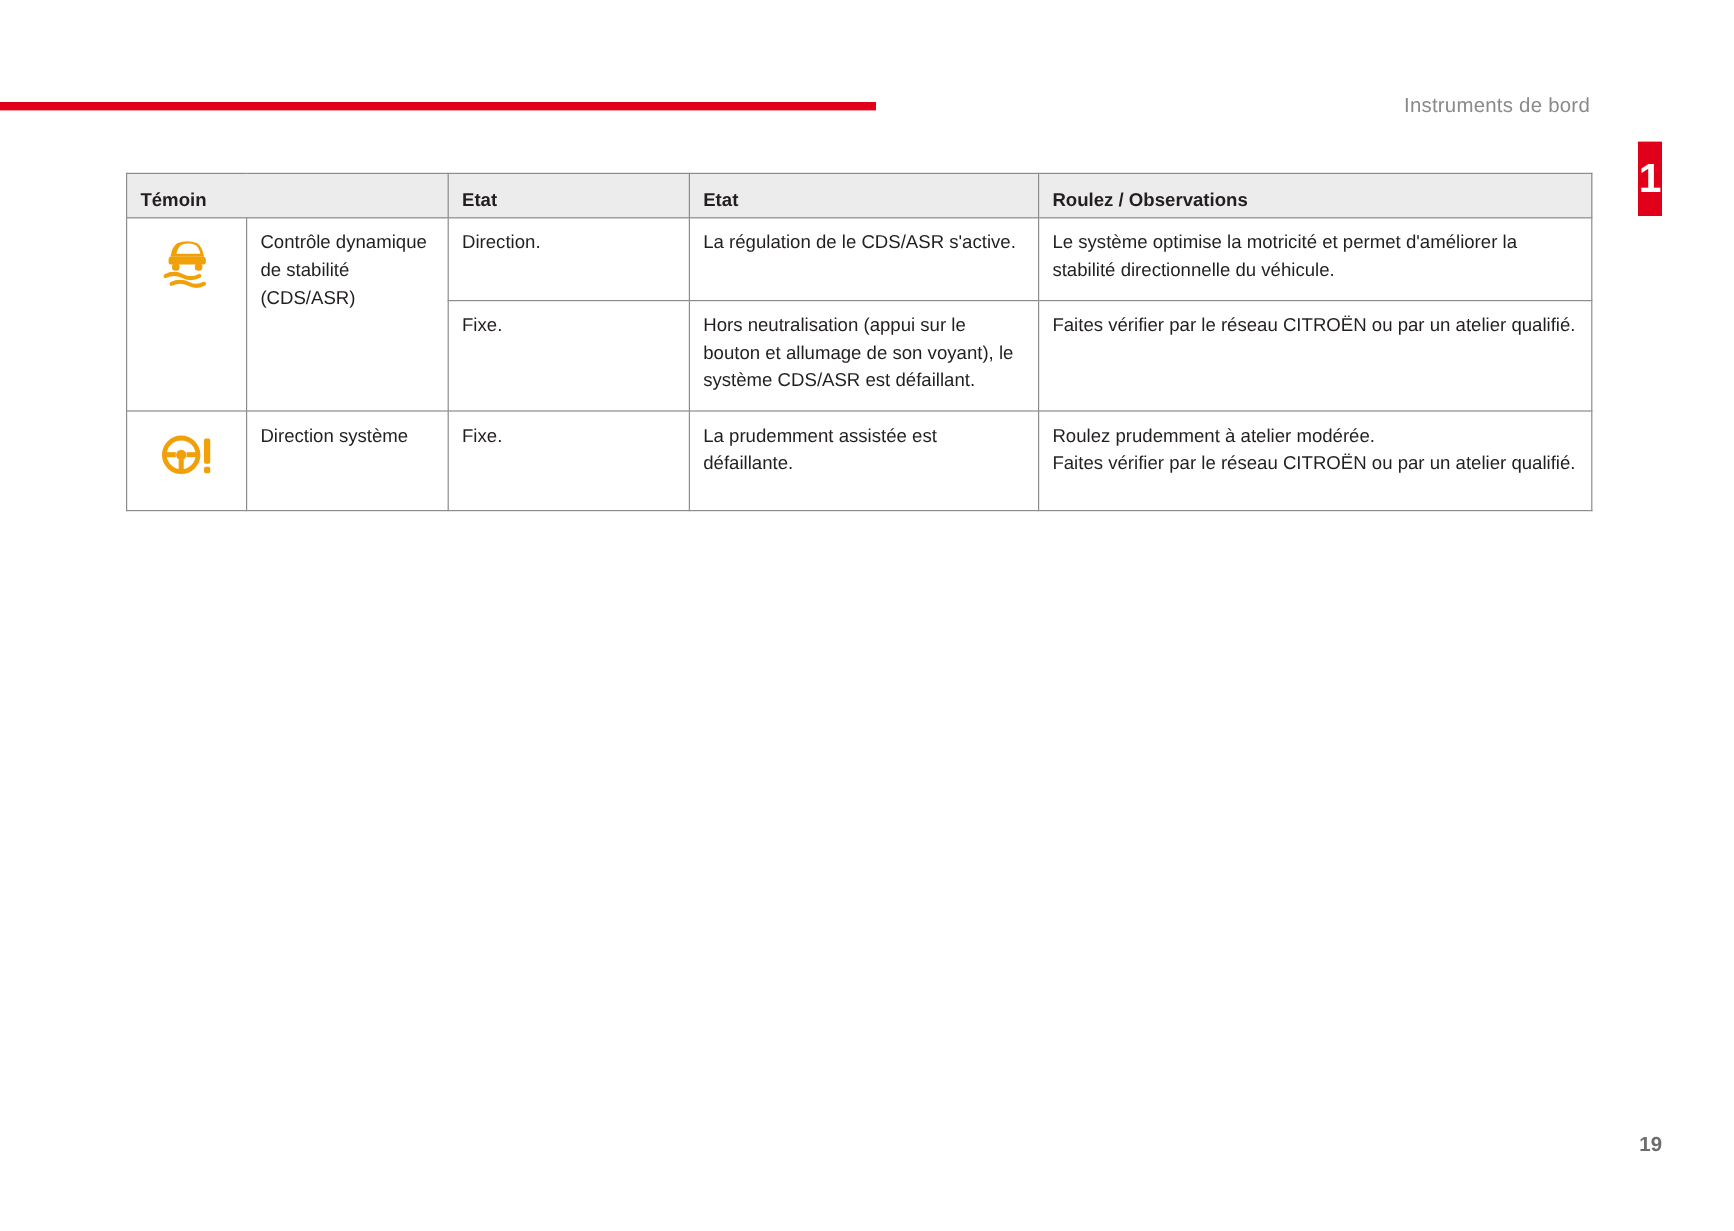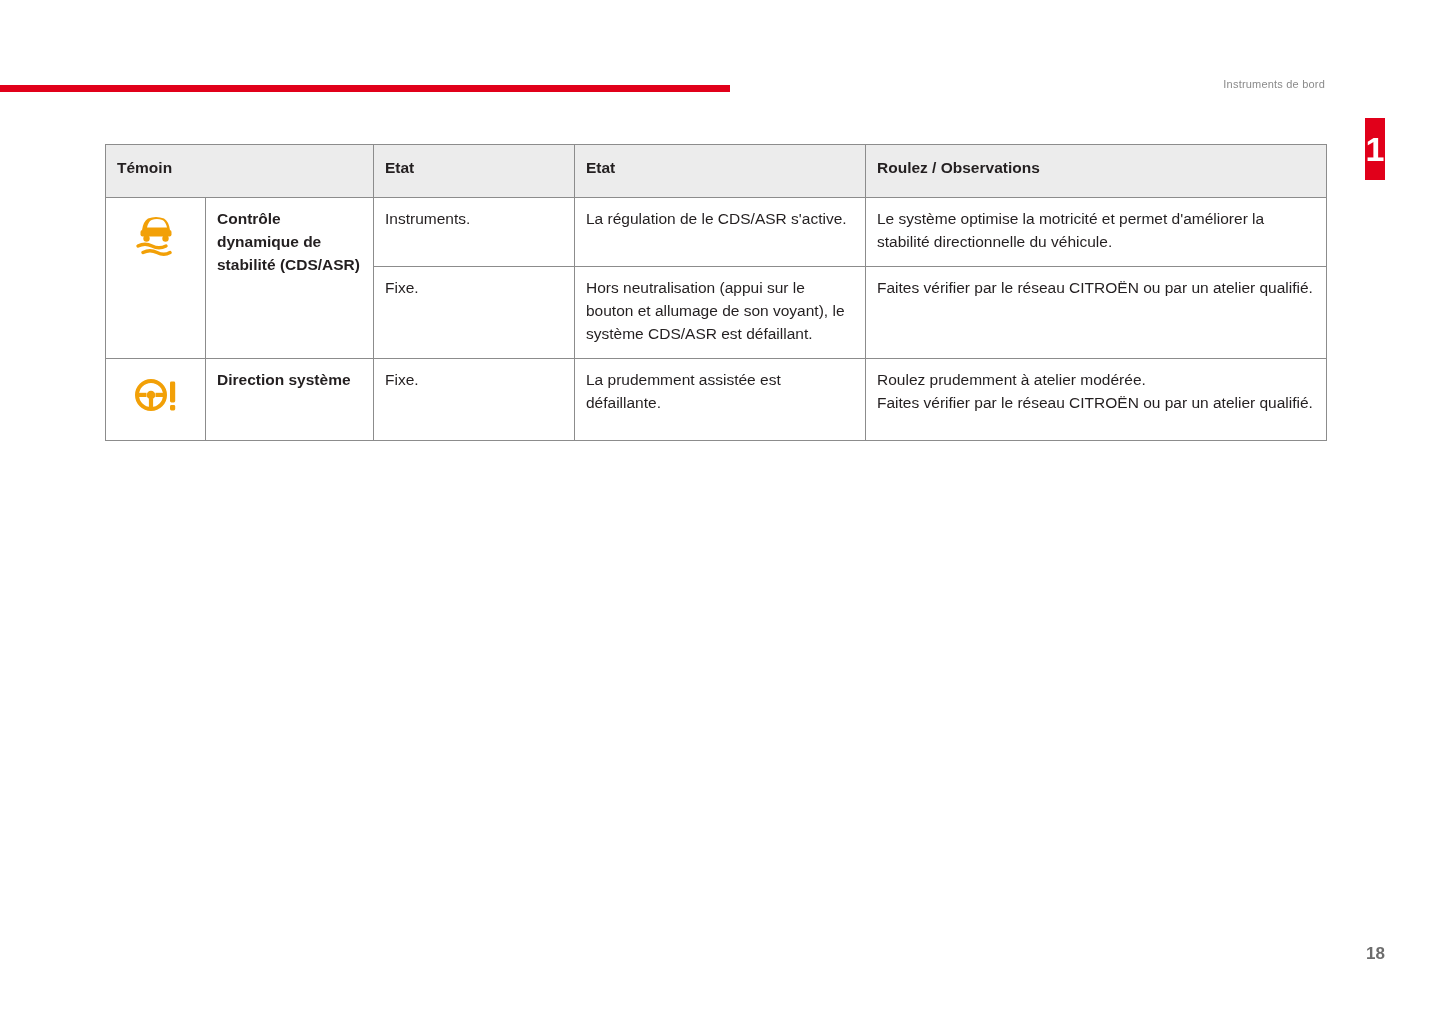--- a/index.html
+++ b/index.html
@@ -22,21 +22,21 @@
     left: 0;
     top: 85px;
     width: 730px;
     height: 7px;
     background: #e1001a;
   }
   .header-title {
     position: absolute;
     right: 120px;
     top: 78px;
-    font-size: 11px;
+    font-size: 17px;
     color: #8a8a8a;
     letter-spacing: 0.2px;
     text-align: right;
     white-space: nowrap;
   }
   .chapter-tab {
     position: absolute;
     right: 60px;
     top: 118px;
     width: 20px;
@@ -69,36 +69,36 @@
     padding: 10px 11px 12px 11px;
     font-size: 15.5px;
     line-height: 1.48;
   }
   table.witness-table thead th {
     background: #ececec;
     font-weight: bold;
     font-size: 15.5px;
     height: 24px;
     padding-top: 12px;
-    padding-bottom: 16px;
+    padding-bottom: 0;
     text-align: left;
   }
   col.c-icon   { width: 100px; }
   col.c-name   { width: 168px; }
   col.c-etat   { width: 201px; }
   col.c-cause  { width: 291px; }
   col.c-action { width: 461px; }
 
   td.icon-cell {
     text-align: center;
     vertical-align: middle;
     padding: 6px;
   }
   td.name-cell {
-    font-weight: bold;
+    font-weight: normal;
   }
 
   
   .icon-box {
     width: 56px;
     height: 52px;
     display: inline-block;
     position: relative;
   }
 
@@ -153,21 +153,21 @@
 
               <circle cx="18.5" cy="30.5" r="3.2" fill="#f2a007"></circle>
               <circle cx="37.5" cy="30.5" r="3.2" fill="#f2a007"></circle>
 
               <path d="M10 38 q7 -3.5 14 0 q7 3.5 14 0" stroke="#f2a007" stroke-width="3.4" fill="none" stroke-linecap="round"></path>
               <path d="M15 44.5 q7 -3.5 14 0 q7 3.5 13 0" stroke="#f2a007" stroke-width="3.4" fill="none" stroke-linecap="round"></path>
             </svg>
           </span>
         </td>
         <td class="name-cell" rowspan="2">Contrôle dynamique de stabilité (CDS/ASR)</td>
-        <td>Instruments.</td>
+        <td>Direction.</td>
         <td>La régulation de le CDS/ASR s'active.</td>
         <td>Le système optimise la motricité et permet d'améliorer la stabilité directionnelle du véhicule.</td>
       </tr>
       <tr>
         <td>Fixe.</td>
         <td>Hors neutralisation (appui sur le bouton et allumage de son voyant), le système CDS/ASR est défaillant.</td>
         <td>Faites vérifier par le réseau CITROËN ou par un atelier qualifié.</td>
       </tr>
 
       <tr>
@@ -190,13 +190,13 @@
         <td>Fixe.</td>
         <td>La prudemment assistée est défaillante.</td>
         <td style="white-space: pre-line;">Roulez prudemment à atelier modérée.
 Faites vérifier par le réseau CITROËN ou par un atelier qualifié.</td>
       </tr>
 
     </tbody>
   </table>
 </div>
 
-<div class="page-number">18</div>
+<div class="page-number">19</div>
 
 </body></html>

